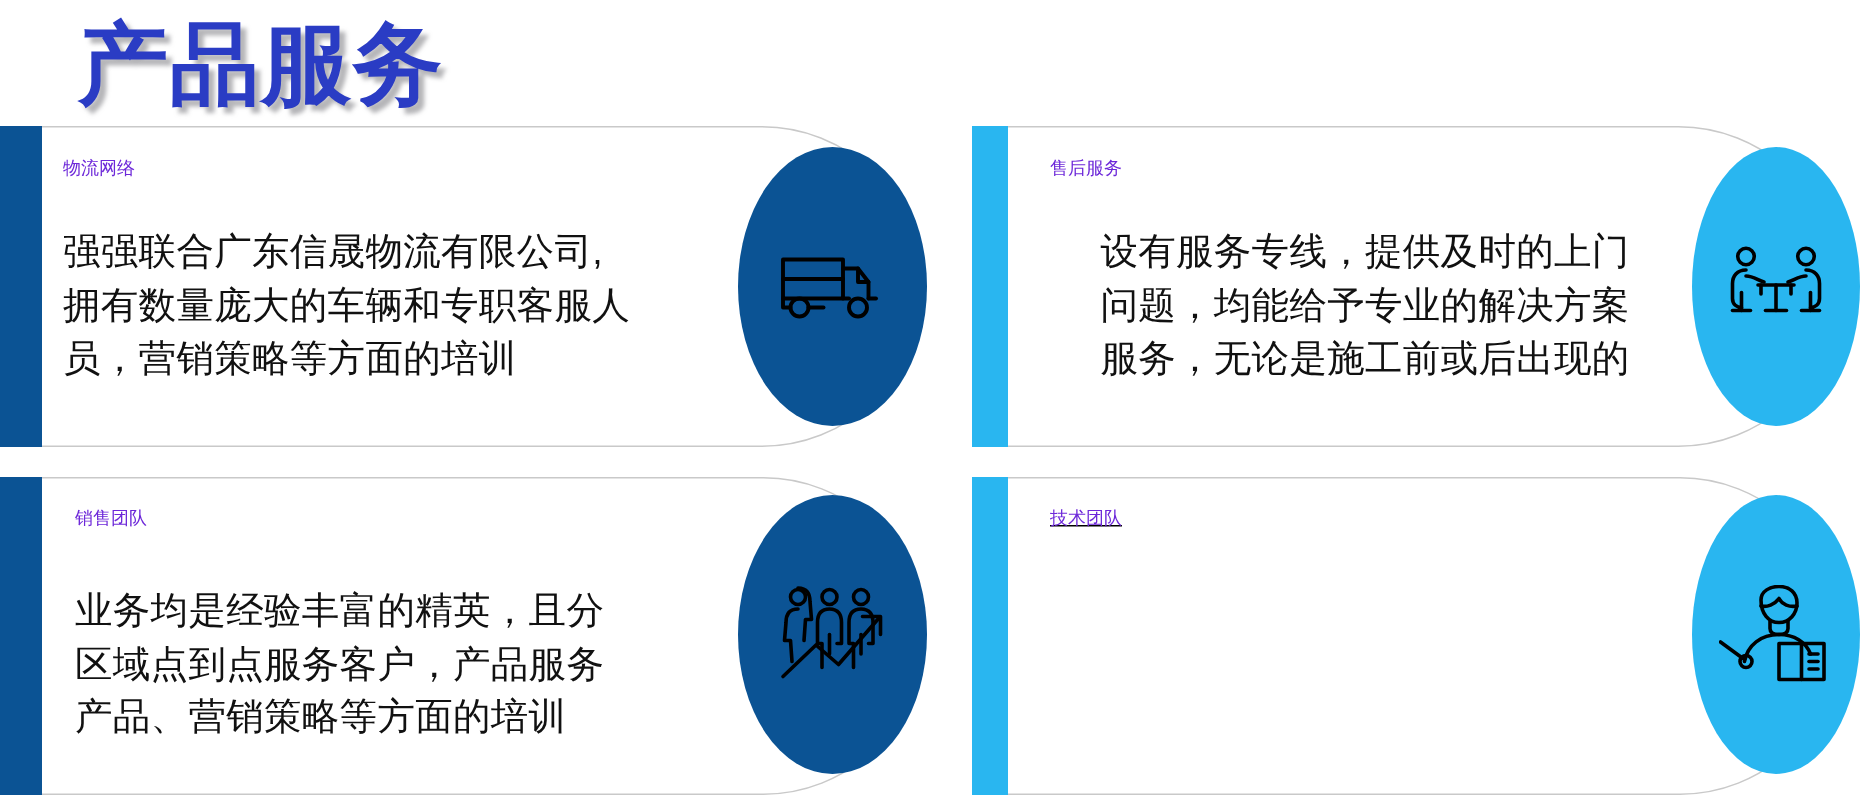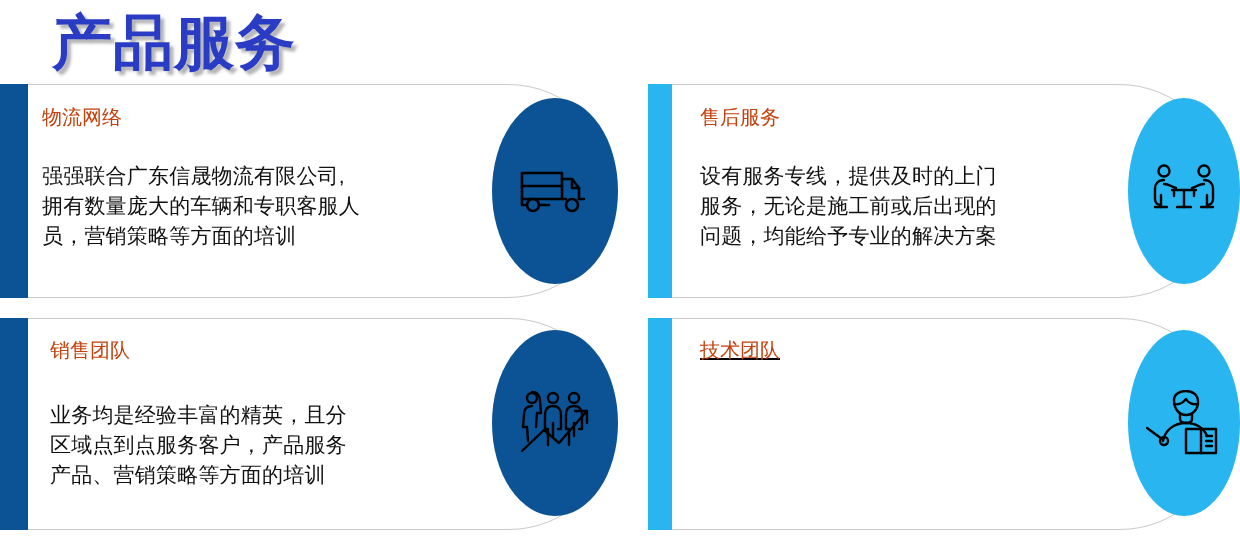--- a/index.html
+++ b/index.html
@@ -54,28 +54,28 @@
     position: absolute;
     z-index: 3;
   }
 
   .card-inner {
     position: absolute;
     z-index: 2;
   }
 
   .card-title {
-    font-size: 20px;
-    color: #c2410c;
+    font-size: 12px;
+    color: #6d28d9;
     line-height: 1.2;
     white-space: nowrap;
   }
 
   .card-body {
-    font-size: 21px;
+    font-size: 25px;
     color: #111111;
     line-height: 1.42;
     letter-spacing: 0.2px;
   }
 
   .card-body span {
     display: block;
     white-space: nowrap;
   }
 
@@ -125,24 +125,24 @@
       <circle cx="53" cy="40" r="6"></circle>
       <path d="M60 23 h-7 v-9"></path>
     </svg>
   </div>
 
   <div class="card" style="left:648px; top:84px; width:578px; height:214px;">
   </div>
   <div class="accent-bar c-cyan" style="left:648px; top:84px; width:24px; height:214px;"></div>
   <div class="card-inner" style="left:700px; top:105px; width:420px;">
     <div class="card-title">售后服务</div>
-    <div class="card-body" style="margin-top:32px;">
+    <div class="card-body" style="margin-top:32px;text-align:center;">
       <span>设有服务专线，提供及时的上门</span>
+      <span>问题，均能给予专业的解决方案</span>
       <span>服务，无论是施工前或后出现的</span>
-      <span>问题，均能给予专业的解决方案</span>
     </div>
   </div>
   <div class="icon-bubble c-cyan" style="left:1128px; top:98px; width:112px; height:186px;">
     <svg width="72" height="58" viewBox="0 0 72 58" fill="none" stroke="#000000" stroke-width="2.4" stroke-linecap="round" stroke-linejoin="round">
       <circle cx="16" cy="9" r="5.5"></circle>
       <path d="M16 18 c-6 0 -9 4 -9 9 v10 c0 4 3 6 6 6"></path>
       <path d="M16 22 c5 0 8 3 12 4"></path>
       <path d="M13 33 v12"></path>
       <path d="M7 45 h12"></path>
       <circle cx="56" cy="9" r="5.5"></circle>

